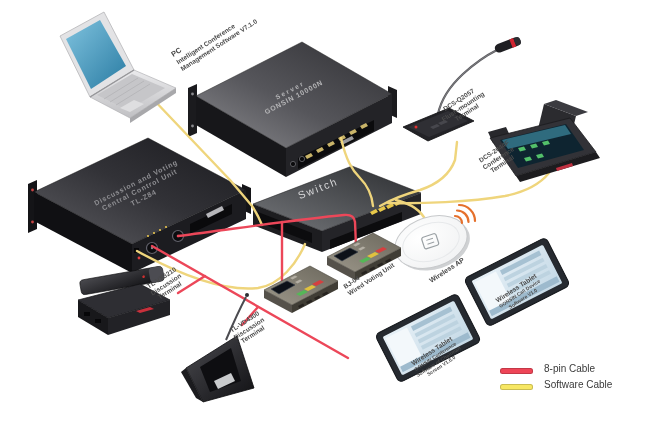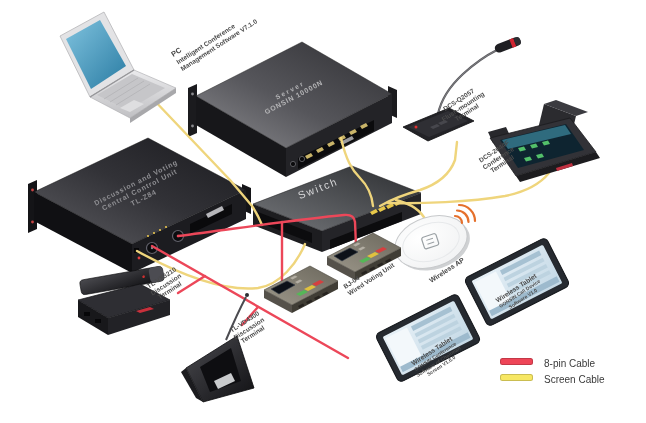--- a/index.html
+++ b/index.html
@@ -9,21 +9,21 @@
   .dlabel{position:absolute;font-weight:700;color:#4a4a4a;white-space:nowrap;
           transform-origin:0 0;line-height:1.18;}
   .rot{transform:rotate(-33deg);}
   .f75{font-size:7.5px;} .f65{font-size:6.5px;} .f55{font-size:5px;font-weight:700;}
   .topLabel{text-align:center;letter-spacing:.12em;transform-origin:50% 50%;}
   .srvLbl{color:#b4b4b6;font-size:7px;}
   .ccuLbl{color:#8f8f93;font-size:7px;}
   .swLbl{color:#d6d6d8;font-size:10.5px;font-weight:400;letter-spacing:.18em;
          transform:rotate(-21deg);transform-origin:50% 50%;}
   .legend{position:absolute;left:500px;top:358px;}
-  .legend .row{display:flex;align-items:flex-start;height:16px;}
+  .legend .row{display:flex;align-items:flex-end;height:16px;}
   .swatch{display:inline-block;width:31px;height:4.5px;border-radius:2.5px;
           border:1px solid rgba(0,0,0,.18);margin-right:11px;}
   .legend .lbl{font-size:10px;color:#3a3a3a;font-weight:500;}
 </style>
 </head>
 <body>
 
 <div class="stage">
 
 <svg width="646" height="423" viewBox="0 0 646 423">
@@ -327,17 +327,17 @@
   <div class="f55">Screen V1.0.0</div>
 </div>
 
 <div class="legend">
   <div class="row">
     <span class="swatch" style="background: rgb(238, 69, 87);"></span>
     <span class="lbl">8-pin Cable</span>
   </div>
   <div class="row">
     <span class="swatch" style="background: rgb(247, 231, 99);"></span>
-    <span class="lbl">Screen Cable</span>
+    <span class="lbl">Software Cable</span>
   </div>
 </div>
 
 </div>
 
 </body></html>

